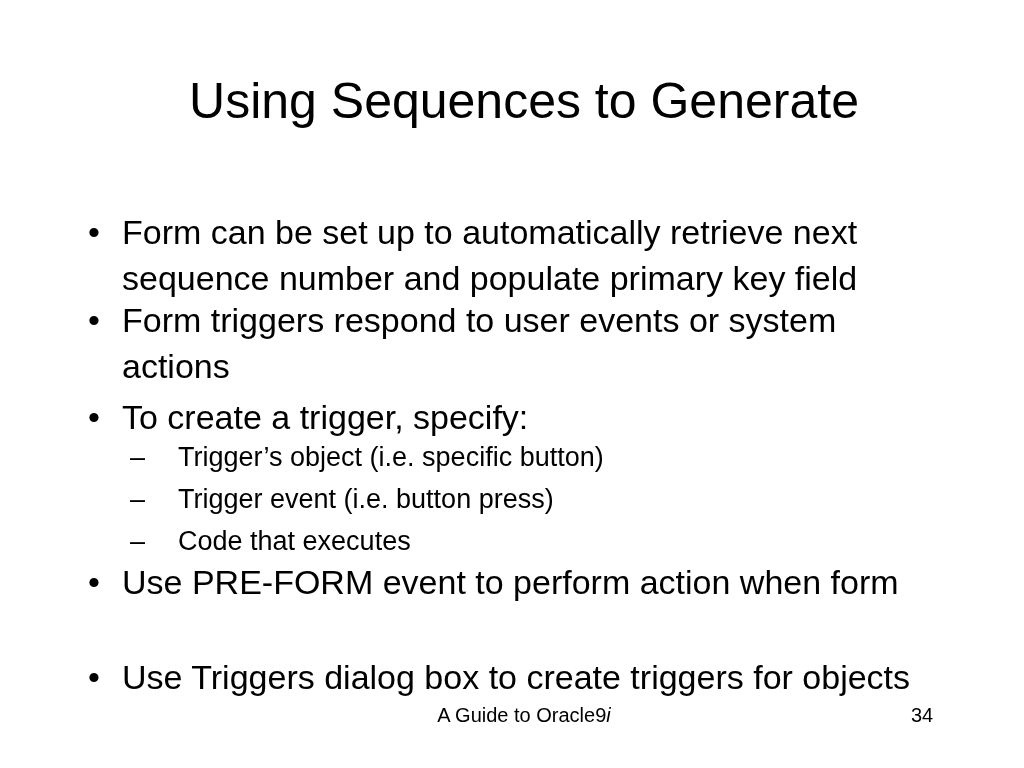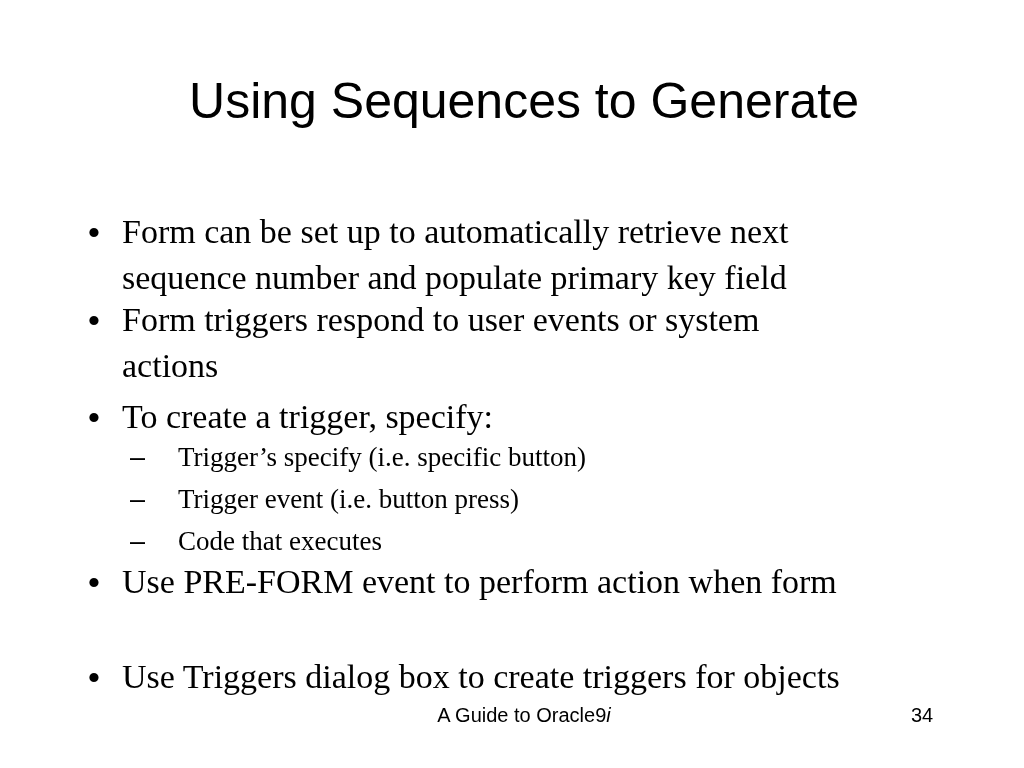--- a/index.html
+++ b/index.html
@@ -21,21 +21,21 @@
     font-size: 50px;
     line-height: 63px;
     font-weight: 400;
   }
   .title .ln { display: block; white-space: nowrap; }
   .item { position: absolute; display: flex; align-items: flex-start; }
   .lvl1 { left: 88px;  font-size: 34px; line-height: 46px; }
   .lvl1 .mk { width: 34px; flex: none; }
   .lvl2 { left: 130px; font-size: 27px; line-height: 42px; }
   .lvl2 .mk { width: 48px; flex: none; }
-  .tx .ln { display: block; white-space: nowrap; font-family: Liberation Serif, serif; }
+  .tx .ln { display: block; white-space: nowrap; }
   .footer-center {
     position: absolute;
     top: 703px;
     left: 12px;
     width: 100%;
     text-align: center;
     font-size: 20px;
     line-height: 24px;
   }
   .footer-center .it { font-style: italic; }
@@ -75,21 +75,21 @@
   <div class="item lvl1" style="top:394px">
     <span class="mk">•</span>
     <span class="tx">
       <span class="ln">To create a trigger, specify:</span>
     </span>
   </div>
 
   <div class="item lvl2" style="top:436px">
     <span class="mk">–</span>
     <span class="tx">
-      <span class="ln">Trigger’s specify (i.e. specific button)</span>
+      <span class="ln">Trigger’s object (i.e. specific button)</span>
     </span>
   </div>
 
   <div class="item lvl2" style="top:478px">
     <span class="mk">–</span>
     <span class="tx">
       <span class="ln">Trigger event (i.e. button press)</span>
     </span>
   </div>
 

